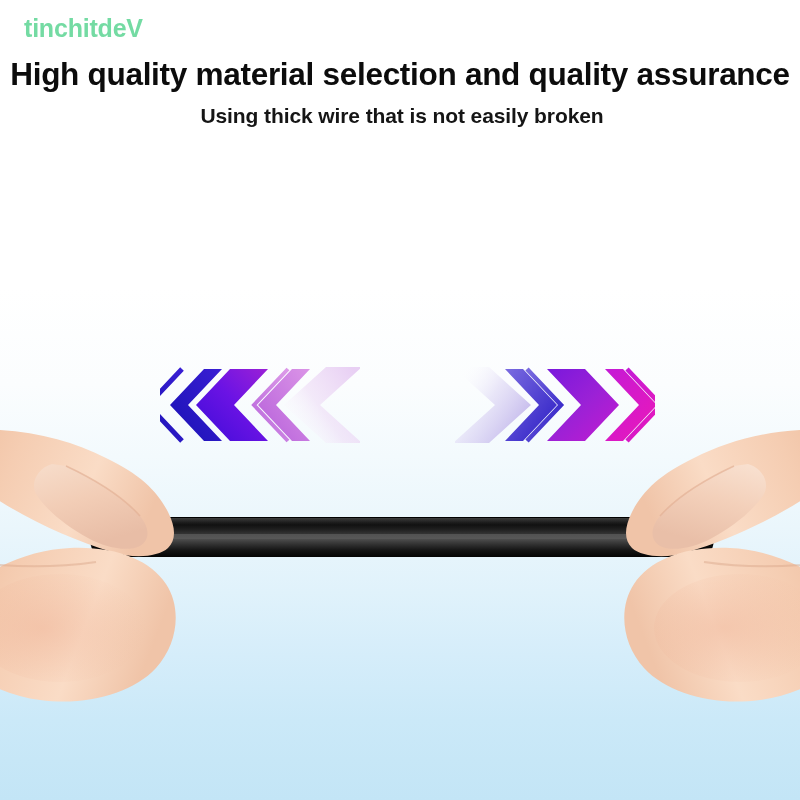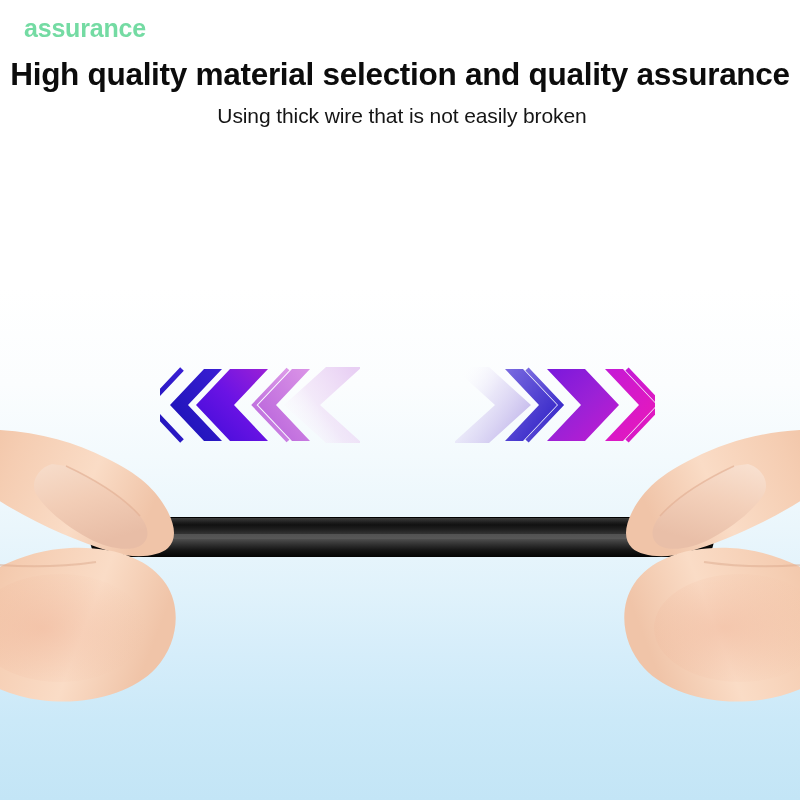--- a/index.html
+++ b/index.html
@@ -56,21 +56,21 @@
     transform: scaleX(0.985);
     white-space: nowrap;
   }
   .subhead {
     position: absolute;
     left: 4px;
     right: 0;
     top: 104px;
     text-align: center;
     font-size: 21px;
-    font-weight: 400;
+    font-weight: 700;
     color: #151515;
     letter-spacing: -0.1px;
     white-space: nowrap;
   }
 
   
   .arrow-band {
     position: absolute;
     left: 0;
     right: 0;
@@ -96,21 +96,21 @@
     height: 800px;
     pointer-events: none;
   }
   .photo svg { display: block; width: 800px; height: 800px; }
 </style>
 </head>
 <body>
 
 <div class="stage">
 
-  <div class="watermark">assurance</div>
+  <div class="watermark">tinchitdeV</div>
 
   <div class="headline">High quality material selection and quality assurance</div>
 
   <div class="subhead">Using thick wire that is not easily broken</div>
 
   <div class="photo">
     <svg viewBox="0 0 800 800" xmlns="http://www.w3.org/2000/svg">
       <defs>
 
         <linearGradient id="cableGrad" x1="0" y1="0" x2="0" y2="1">

